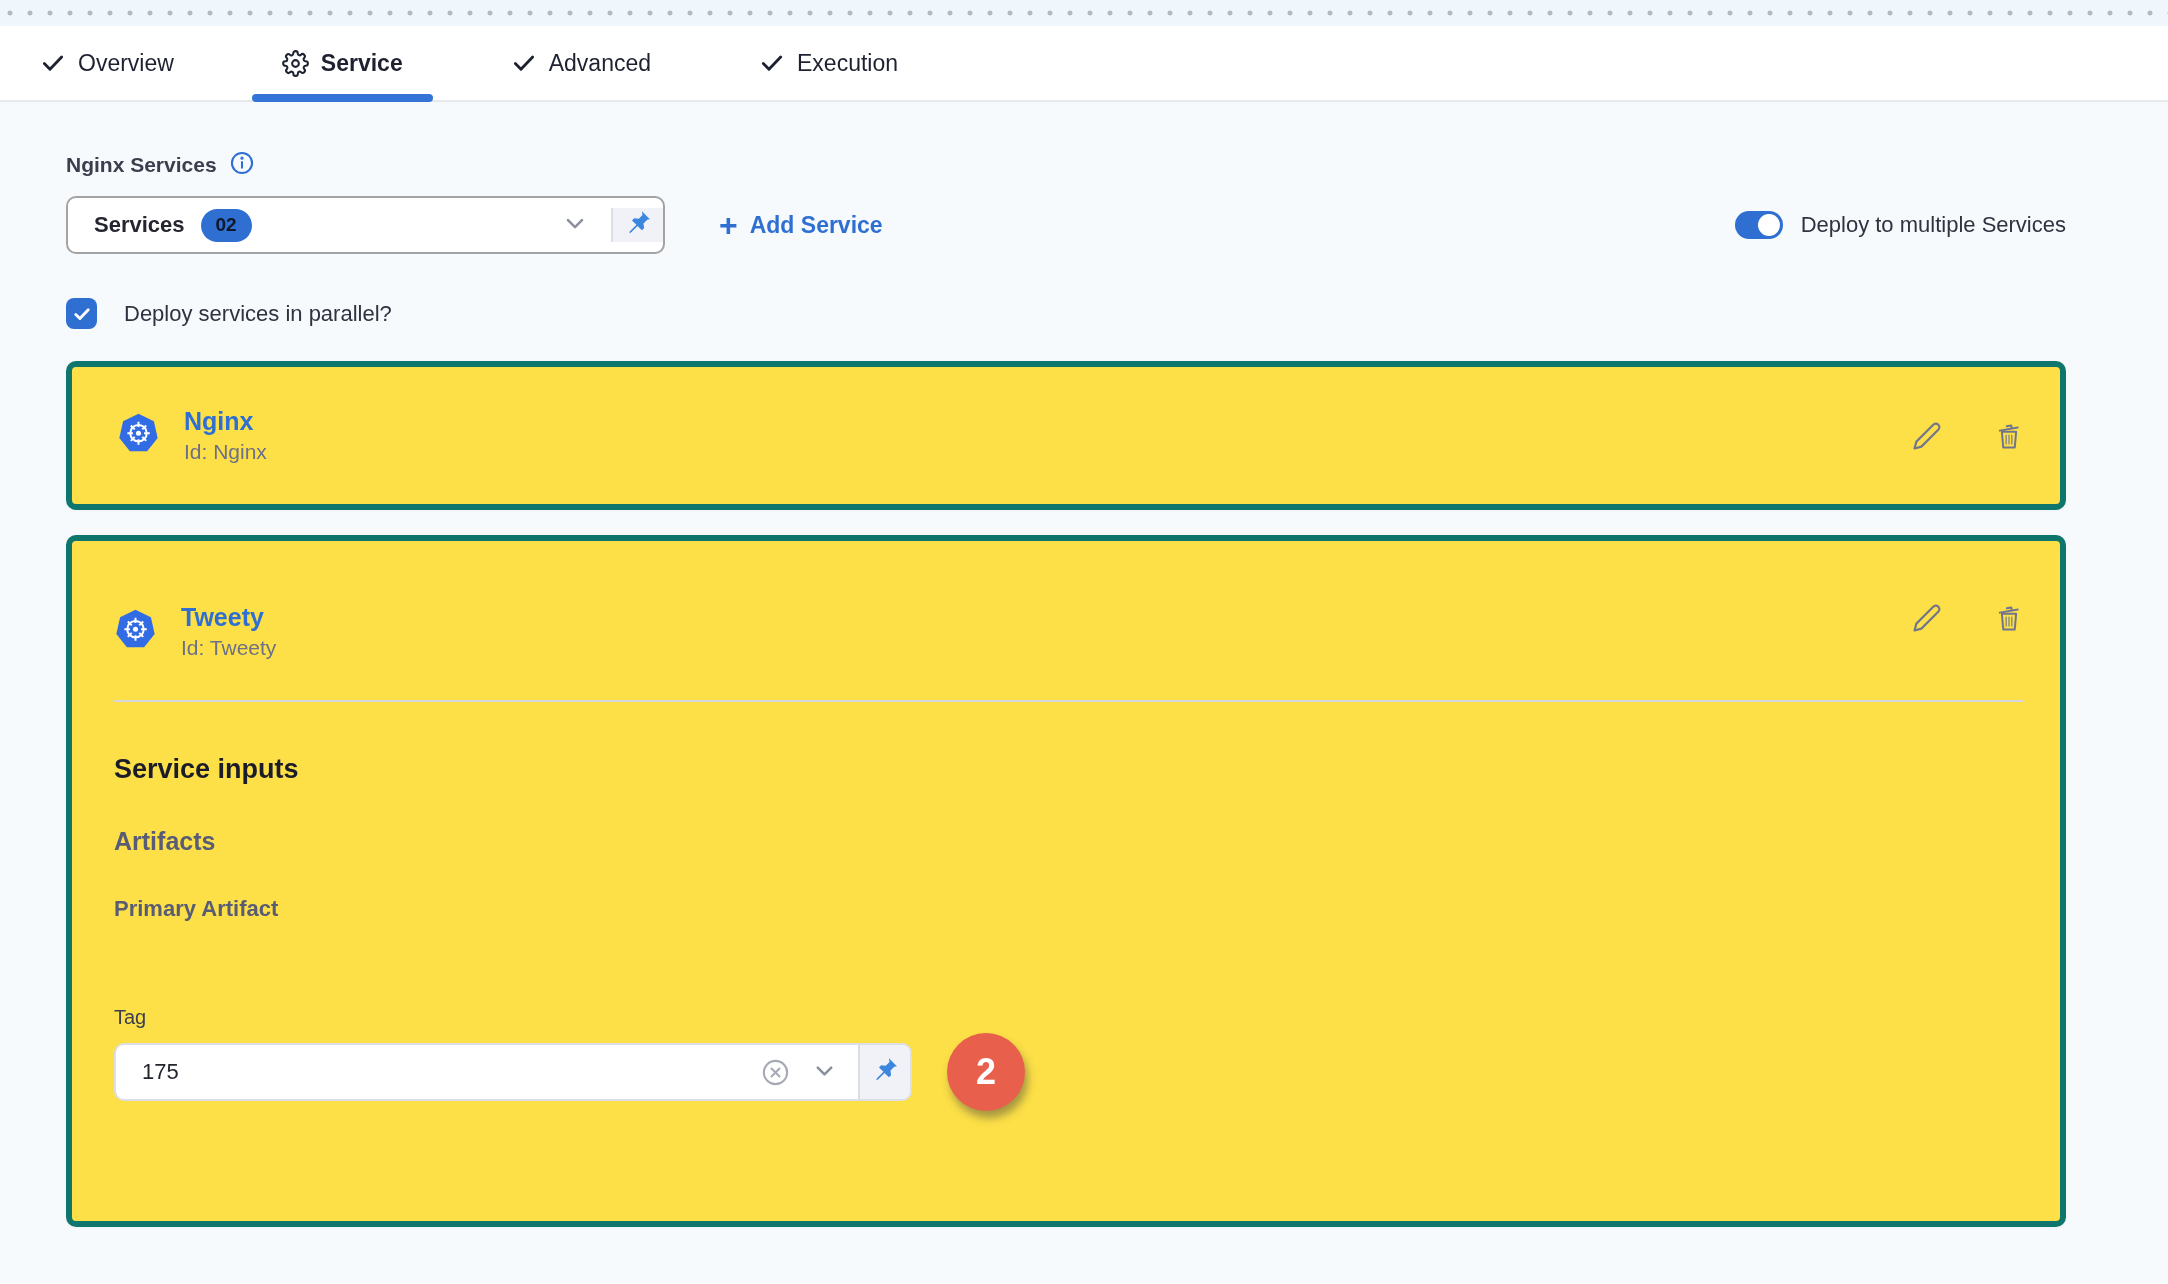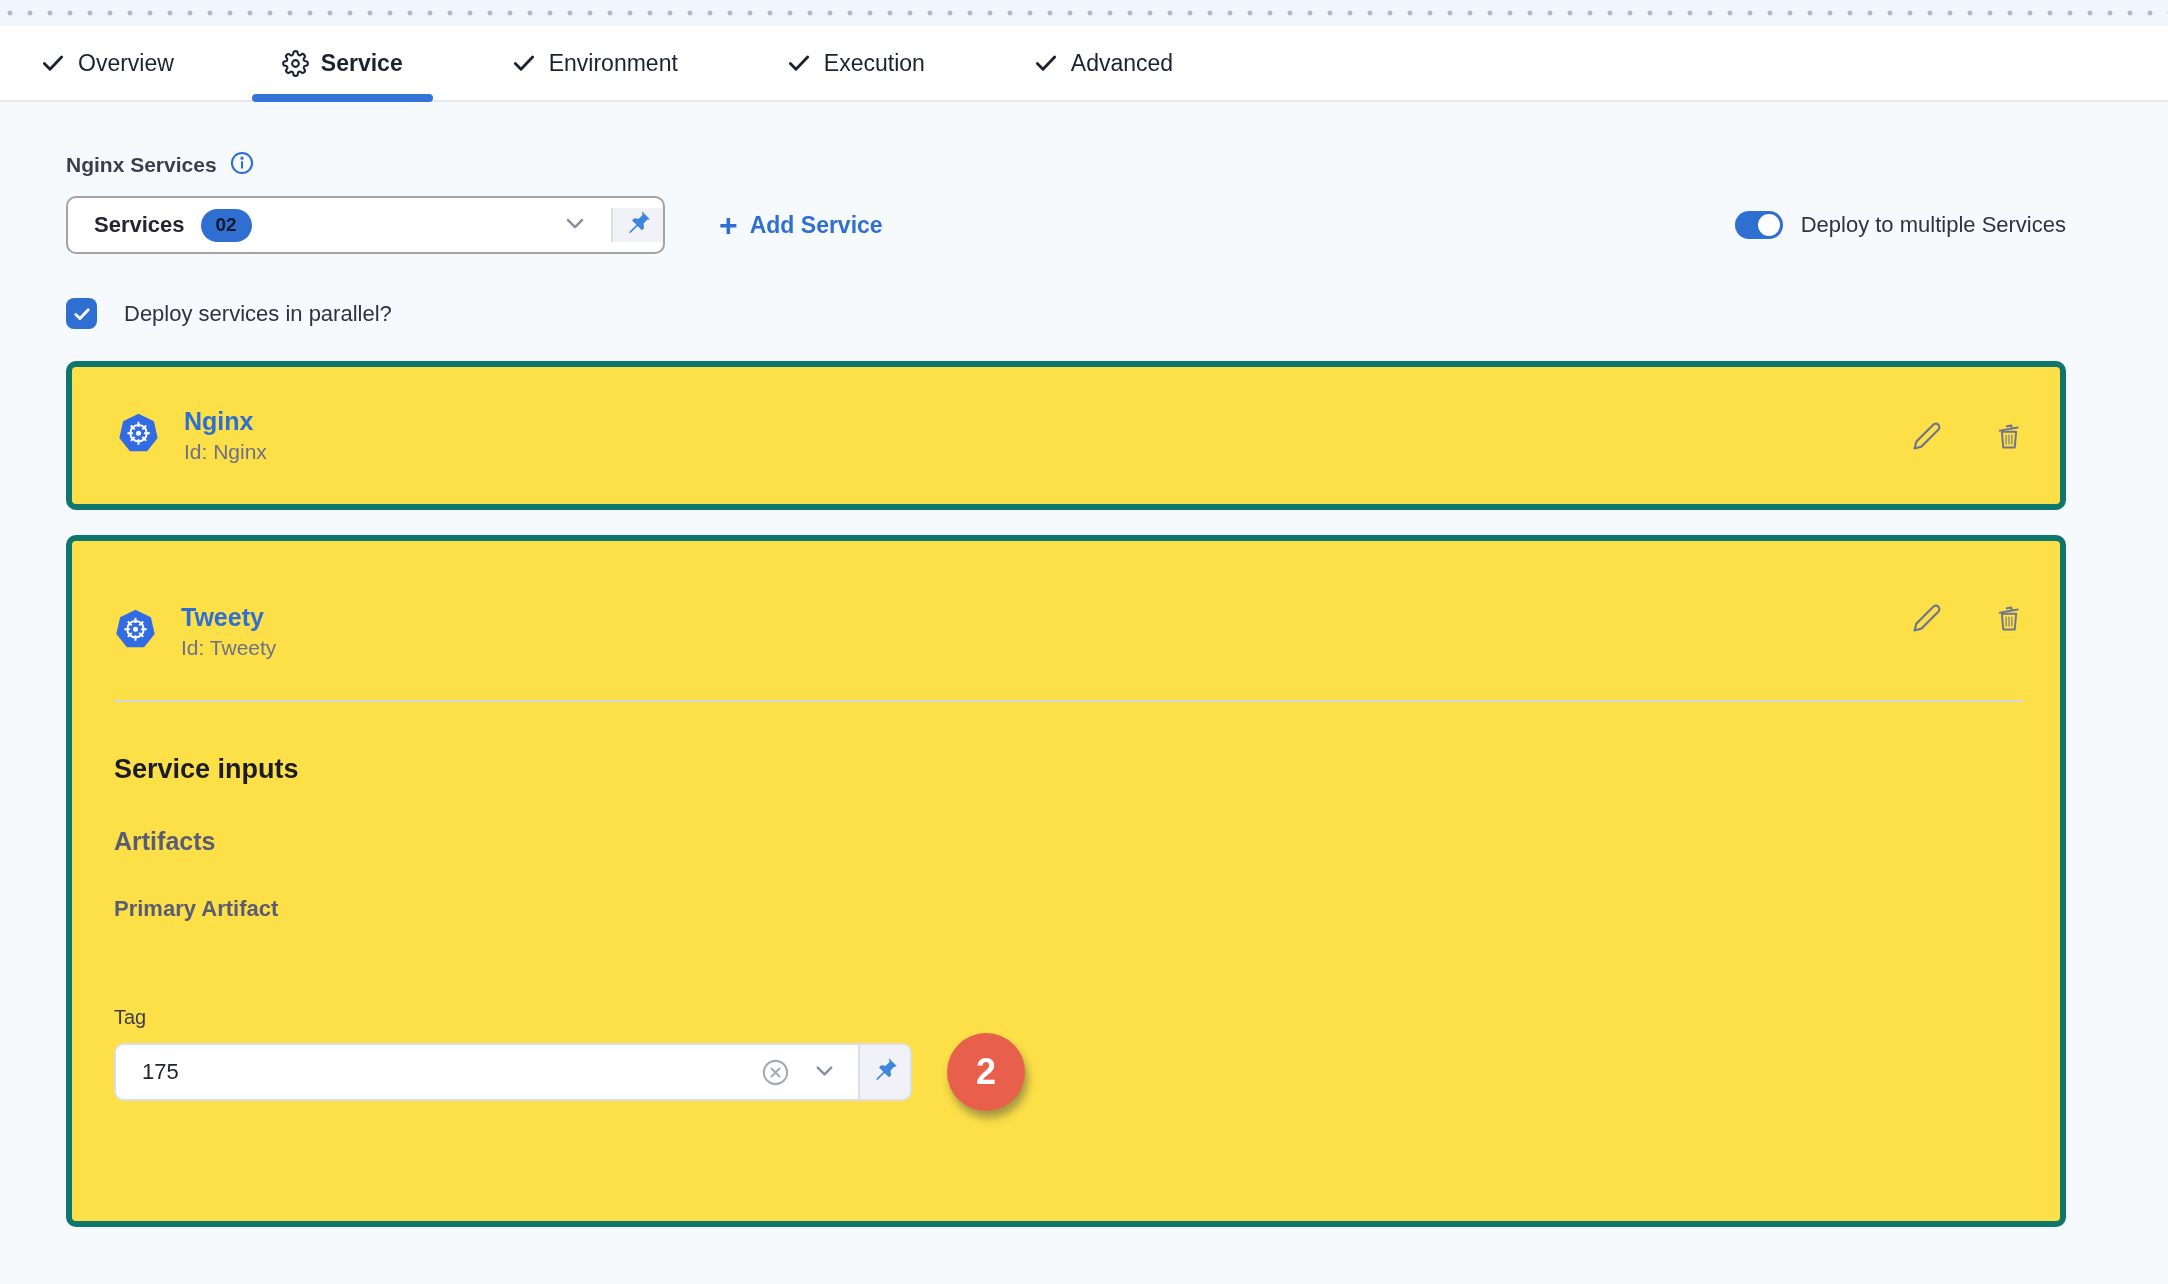--- a/index.html
+++ b/index.html
@@ -207,45 +207,37 @@
     <div class="tab active">
       <span>
         <svg width="27" height="27" viewBox="0 0 24 24" fill="none" stroke="#1d2130" stroke-width="1.8" stroke-linecap="round" stroke-linejoin="round">
             <circle cx="12" cy="12" r="3"></circle>
             <path d="M19.4 15a1.65 1.65 0 0 0 .33 1.82l.06.06a2 2 0 0 1-2.83 2.83l-.06-.06a1.65 1.65 0 0 0-1.82-.33 1.65 1.65 0 0 0-1 1.51V21a2 2 0 0 1-4 0v-.09A1.65 1.65 0 0 0 9 19.4a1.65 1.65 0 0 0-1.82.33l-.06.06a2 2 0 0 1-2.83-2.83l.06-.06a1.65 1.65 0 0 0 .33-1.82 1.65 1.65 0 0 0-1.51-1H3a2 2 0 0 1 0-4h.09A1.65 1.65 0 0 0 4.6 9a1.65 1.65 0 0 0-.33-1.82l-.06-.06a2 2 0 0 1 2.83-2.83l.06.06a1.65 1.65 0 0 0 1.82.33H9a1.65 1.65 0 0 0 1-1.51V3a2 2 0 0 1 4 0v.09a1.65 1.65 0 0 0 1 1.51 1.65 1.65 0 0 0 1.82-.33l.06-.06a2 2 0 0 1 2.83 2.83l-.06.06a1.65 1.65 0 0 0-.33 1.82V9a1.65 1.65 0 0 0 1.51 1H21a2 2 0 0 1 0 4h-.09a1.65 1.65 0 0 0-1.51 1z"></path>
           </svg>
       </span>
       <span>Service</span>
     </div>
 
+
     <div class="tab">
       <span>
         <svg width="26" height="26" viewBox="0 0 24 24" fill="none" stroke="#1d2130" stroke-width="2.6" stroke-linecap="round" stroke-linejoin="round">
             <path d="M4 12.5l5.2 5.2L20 6.5"></path>
           </svg>
       </span>
-      <span>Environment</span>
+      <span>Advanced</span>
     </div>
 
     <div class="tab">
       <span>
         <svg width="26" height="26" viewBox="0 0 24 24" fill="none" stroke="#1d2130" stroke-width="2.6" stroke-linecap="round" stroke-linejoin="round">
             <path d="M4 12.5l5.2 5.2L20 6.5"></path>
           </svg>
       </span>
       <span>Execution</span>
-    </div>
-
-    <div class="tab">
-      <span>
-        <svg width="26" height="26" viewBox="0 0 24 24" fill="none" stroke="#1d2130" stroke-width="2.6" stroke-linecap="round" stroke-linejoin="round">
-            <path d="M4 12.5l5.2 5.2L20 6.5"></path>
-          </svg>
-      </span>
-      <span>Advanced</span>
     </div>
   </div>
 
   <div class="main">
     <div class="content">
 
       <div class="select-label-row">
         <span class="select-label">Nginx Services</span>
         <span>
           <svg width="26" height="26" viewBox="0 0 24 24" fill="none" stroke="#2f6fd2" stroke-width="1.9" stroke-linecap="round">

